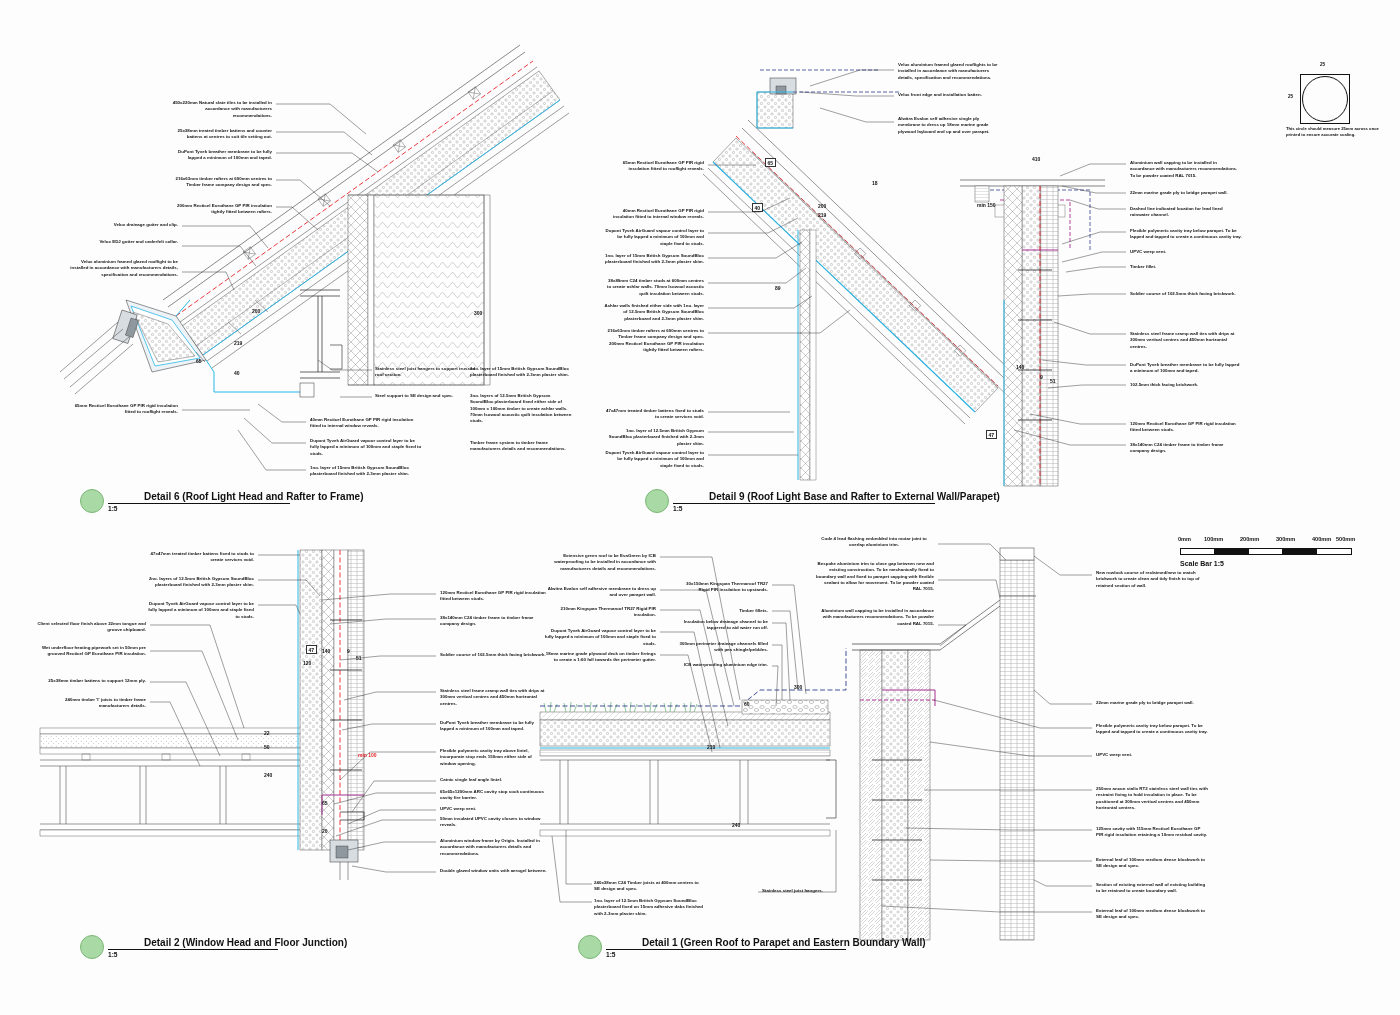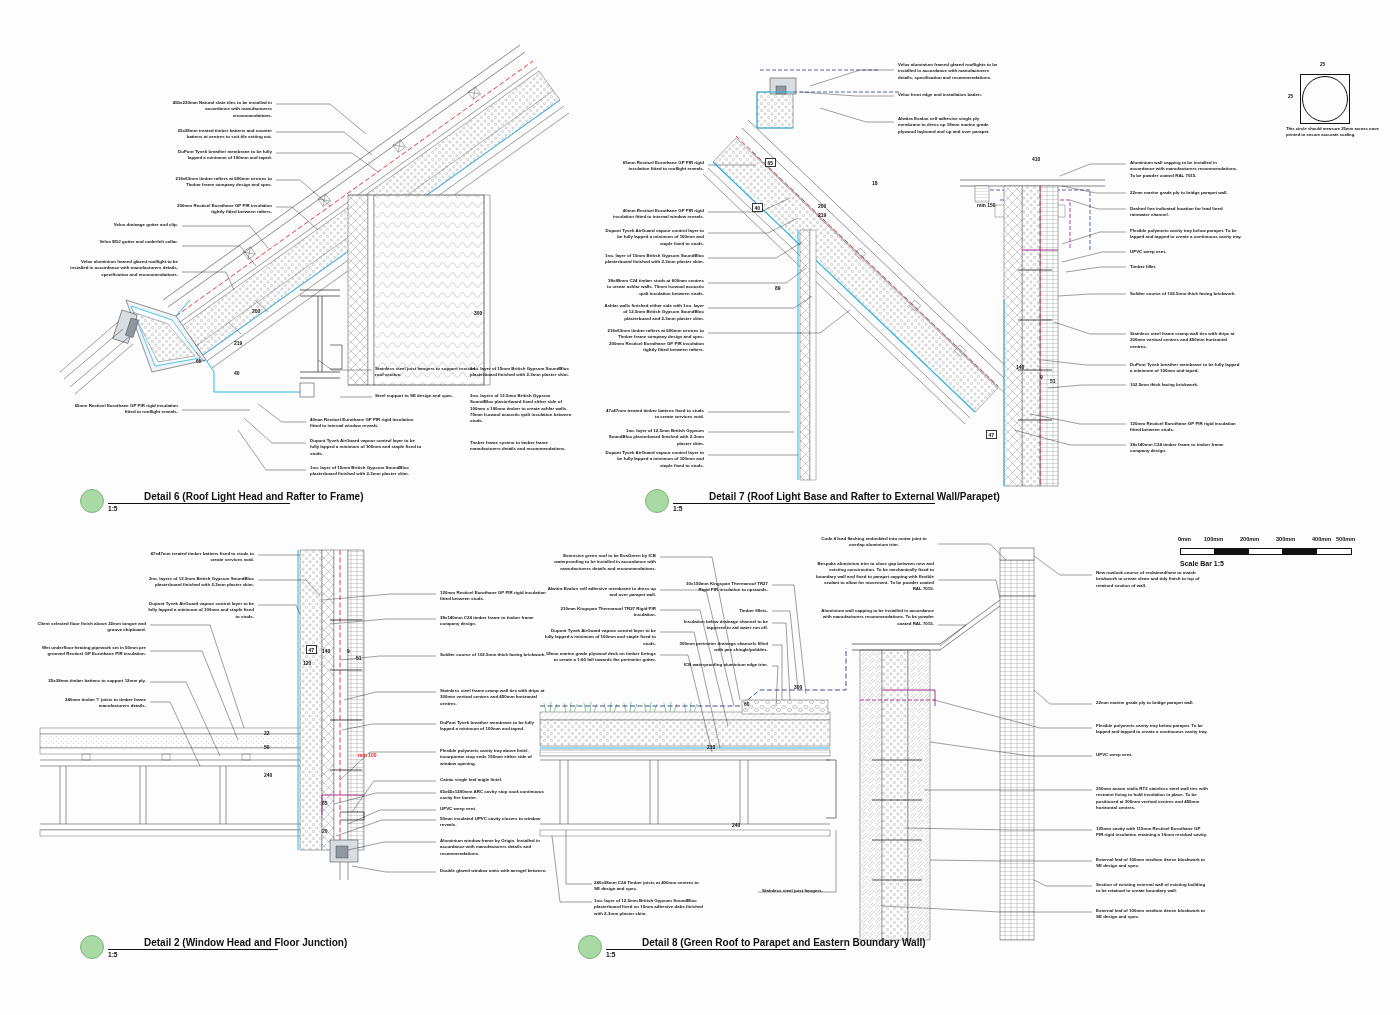--- a/index.html
+++ b/index.html
@@ -491,35 +491,35 @@
 
 <div class="dtitle" style="left:80px;top:489px;">
   <div class="circ"></div>
   <div class="tx">Detail 6 (Roof Light Head and Rafter to Frame)</div>
   <div class="ul" style="width:182px;"></div>
   <div class="sc">1:5</div>
 </div>
 
 <div class="dtitle" style="left:645px;top:489px;">
   <div class="circ"></div>
-  <div class="tx">Detail 7 (Roof Light Base and Rafter to External Wall/Parapet)</div>
+  <div class="tx">Detail 9 (Roof Light Base and Rafter to External Wall/Parapet)</div>
   <div class="ul" style="width:262px;"></div>
   <div class="sc">1:5</div>
 </div>
 
 <div class="dtitle" style="left:80px;top:935px;">
   <div class="circ"></div>
   <div class="tx">Detail 2 (Window Head and Floor Junction)</div>
   <div class="ul" style="width:170px;"></div>
   <div class="sc">1:5</div>
 </div>
 
 <div class="dtitle" style="left:578px;top:935px;">
   <div class="circ"></div>
-  <div class="tx">Detail 8 (Green Roof to Parapet and Eastern Boundary Wall)</div>
+  <div class="tx">Detail 1 (Green Roof to Parapet and Eastern Boundary Wall)</div>
   <div class="ul" style="width:240px;"></div>
   <div class="sc">1:5</div>
 </div>
 
 <div class="sbar" style="left:1178px;top:536px;width:180px;height:32px;">
   <div class="lab" style="left:0px;top:0px;">0mm</div>
   <div class="lab" style="left:26px;top:0px;">100mm</div>
   <div class="lab" style="left:62px;top:0px;">200mm</div>
   <div class="lab" style="left:98px;top:0px;">300mm</div>
   <div class="lab" style="left:134px;top:0px;">400mm</div>

